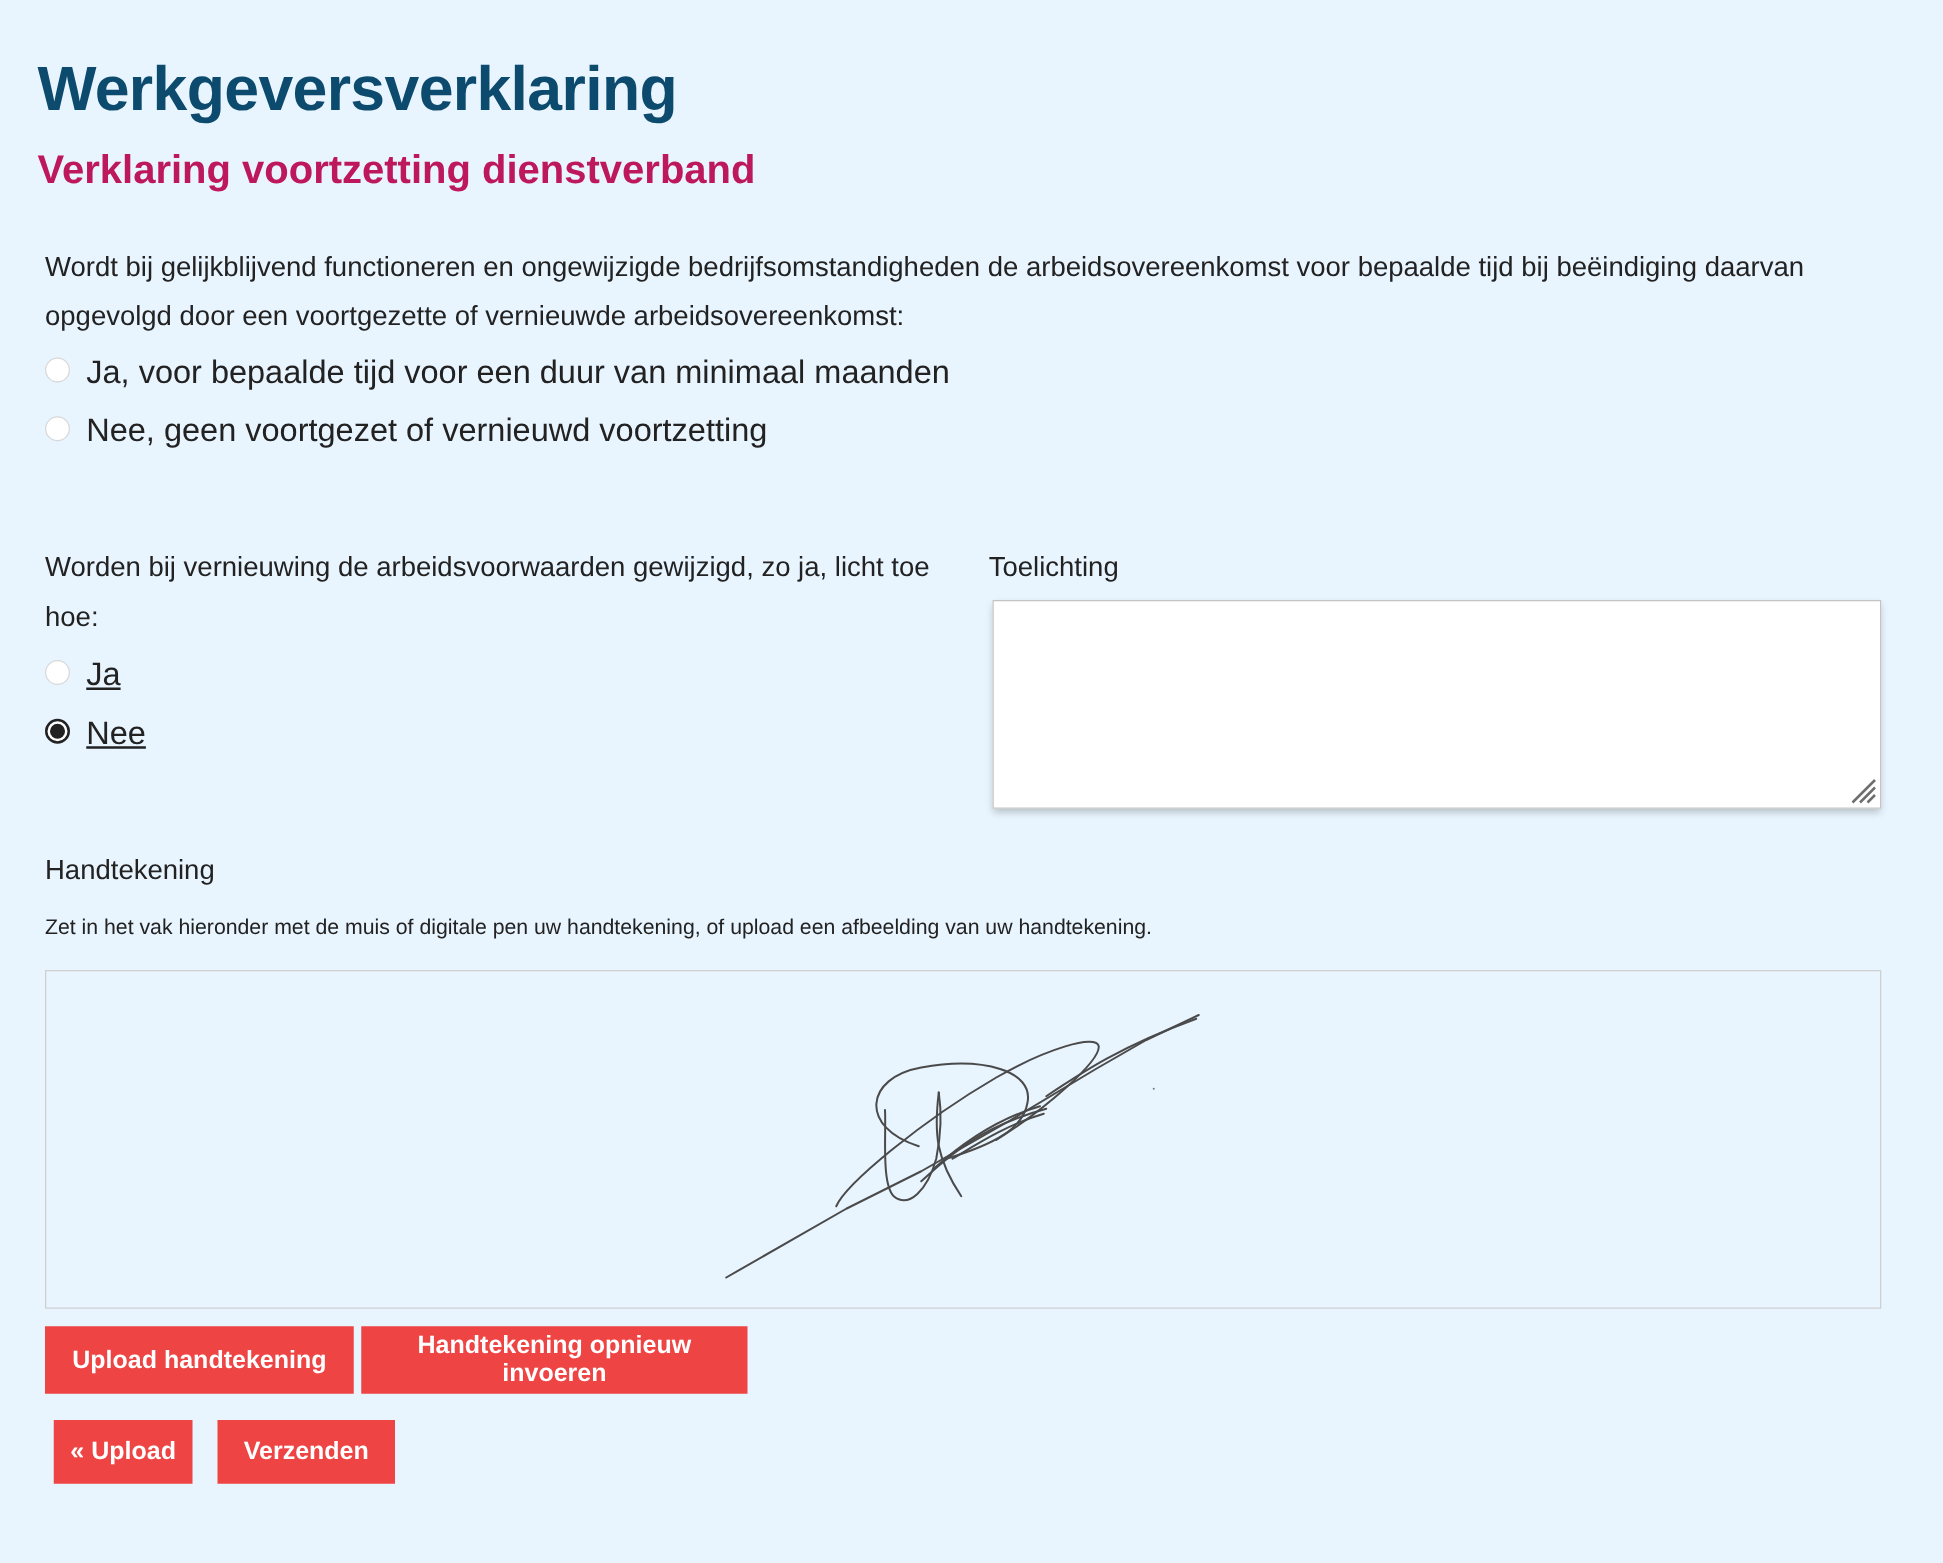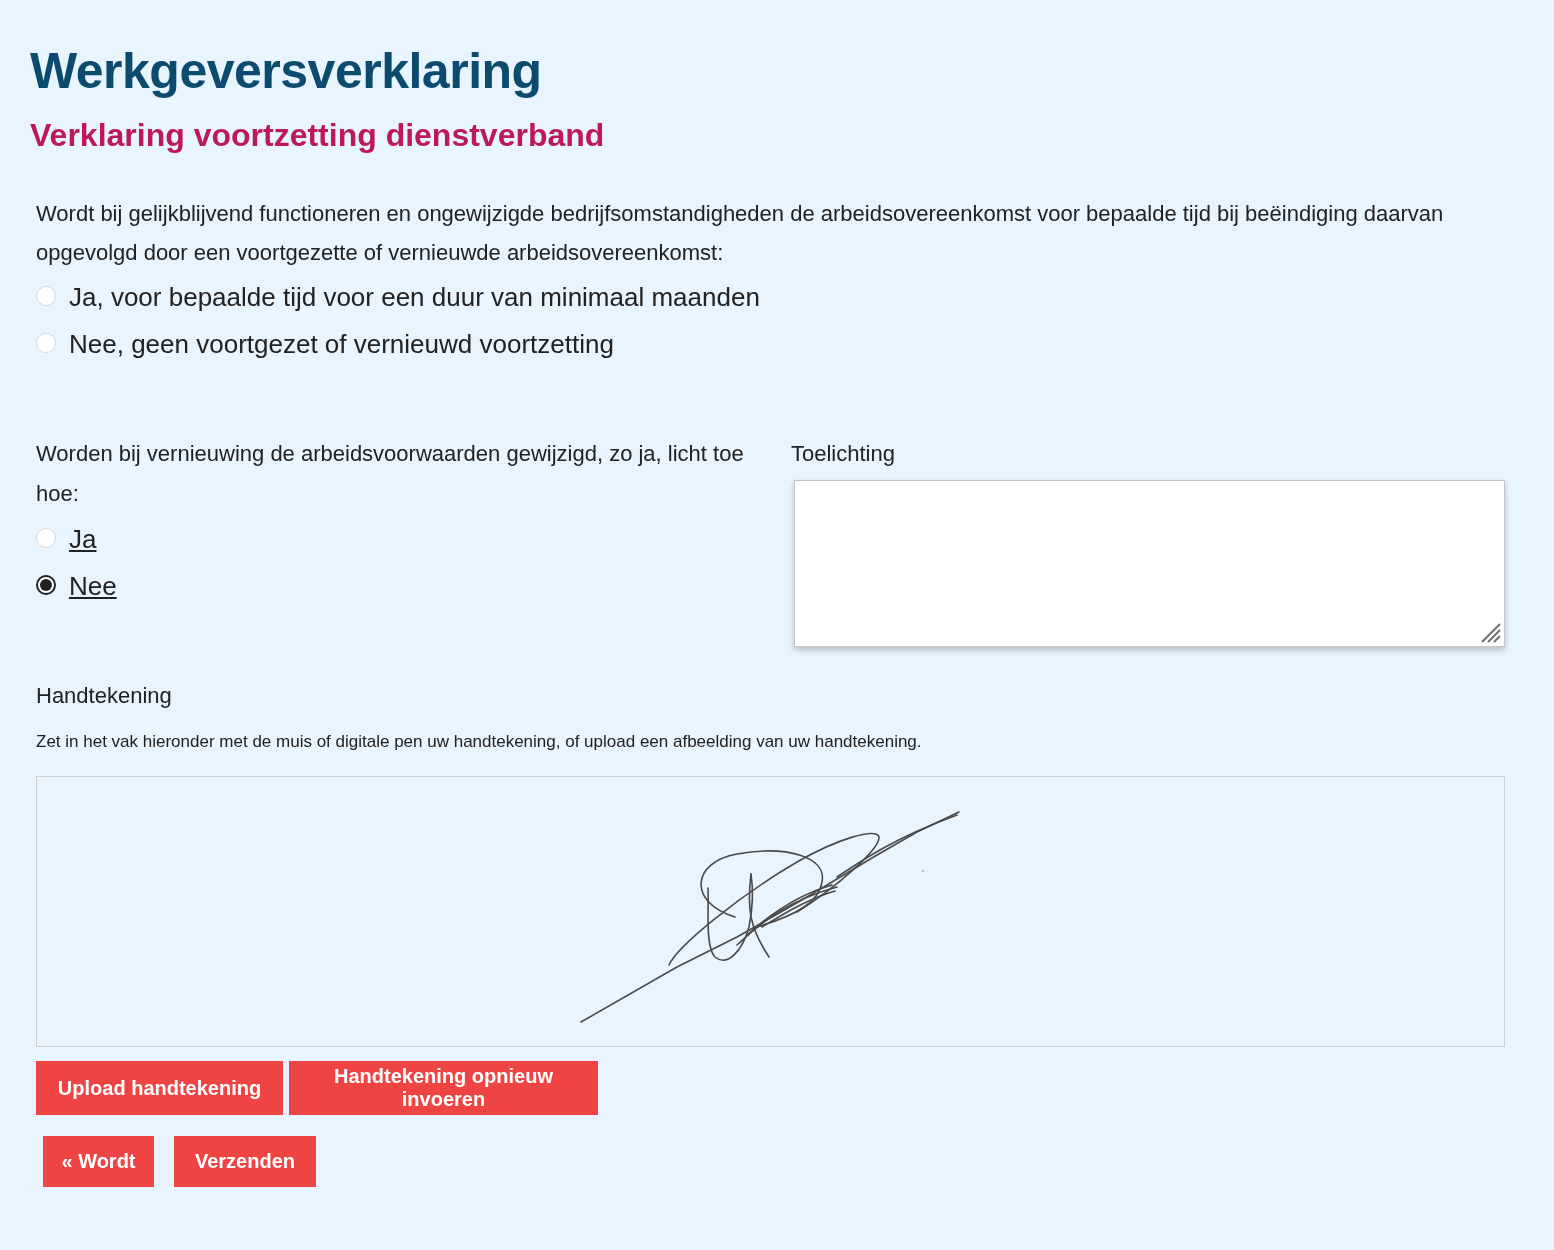--- a/index.html
+++ b/index.html
@@ -232,14 +232,14 @@
       <path d="M710 158 C 730 140, 760 118, 795 108"></path>
       <path d="M800 100 C 830 80, 860 60, 920 38"></path>
     </g>
     <circle cx="886" cy="94" r="0.8" fill="#777"></circle>
   </svg>
 </div>
 
 <button class="btn btn-upload">Upload handtekening</button>
 <button class="btn btn-reset">Handtekening opnieuw invoeren</button>
 
-<button class="btn btn-prev">« Wordt</button>
+<button class="btn btn-prev">« Upload</button>
 <button class="btn btn-submit">Verzenden</button>
 
 </body></html>

